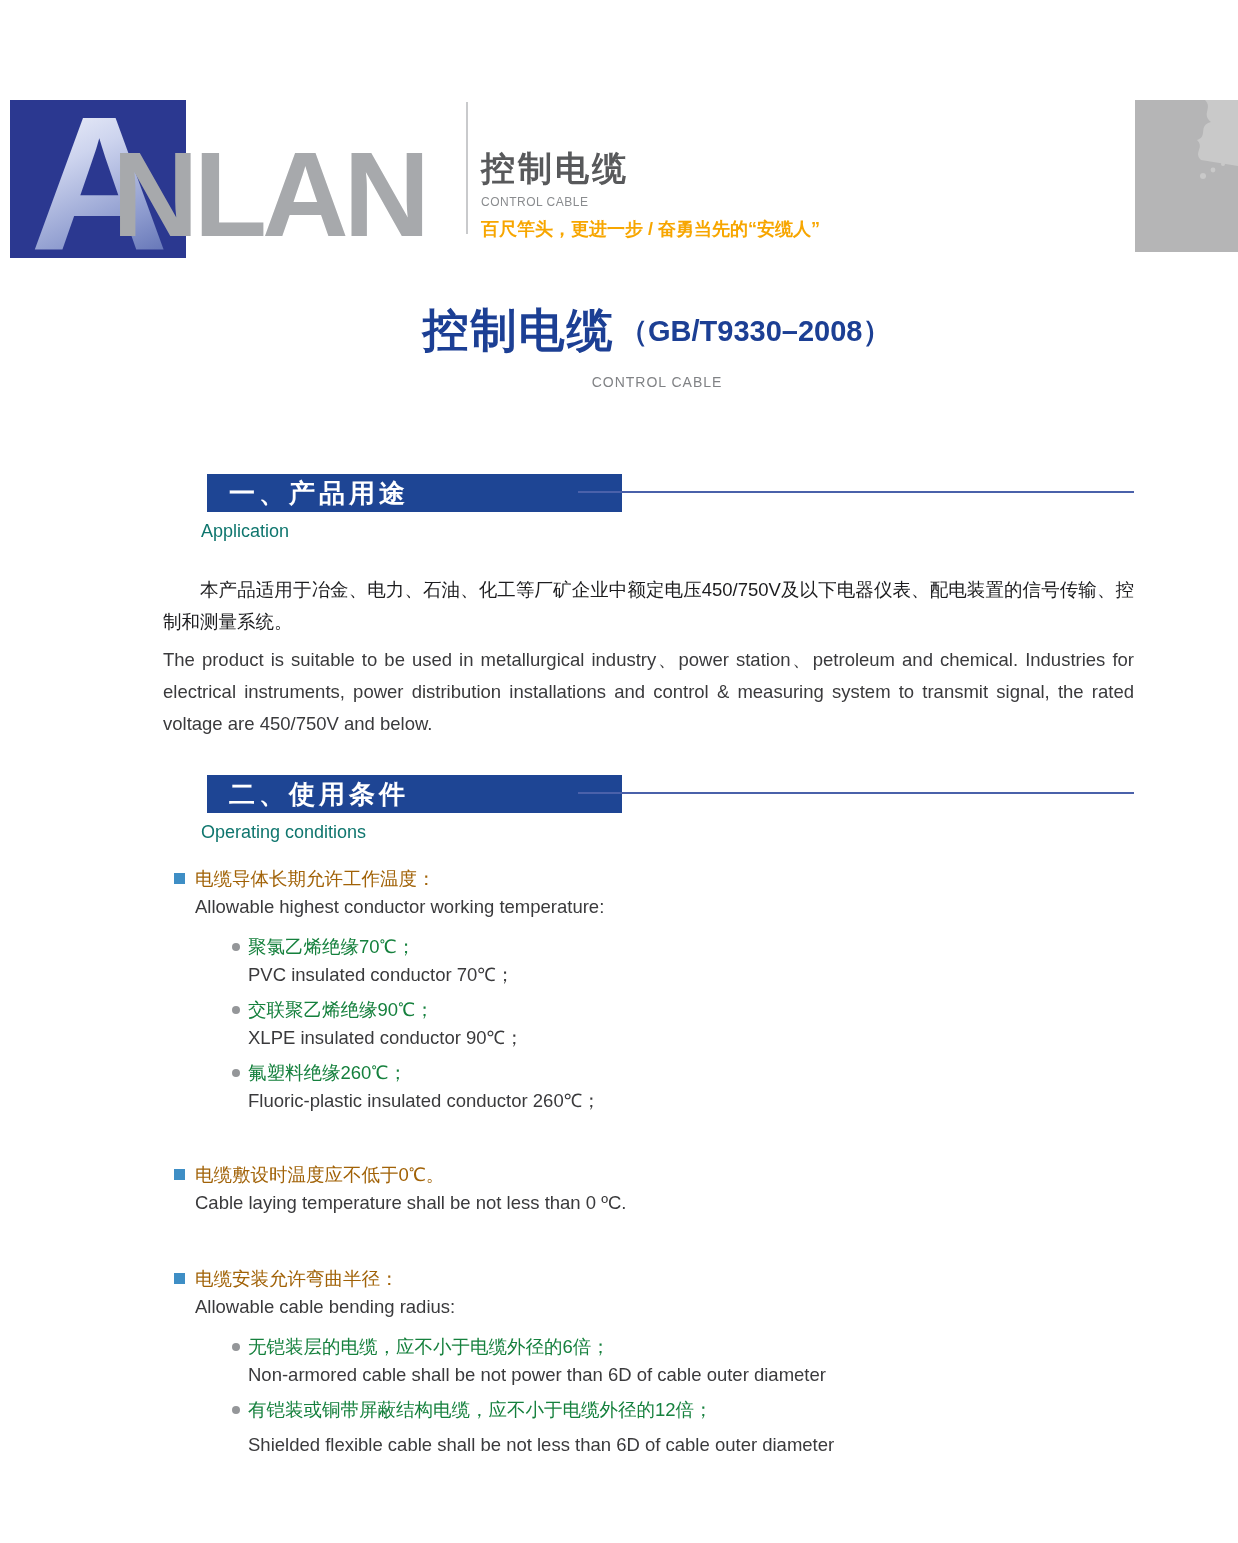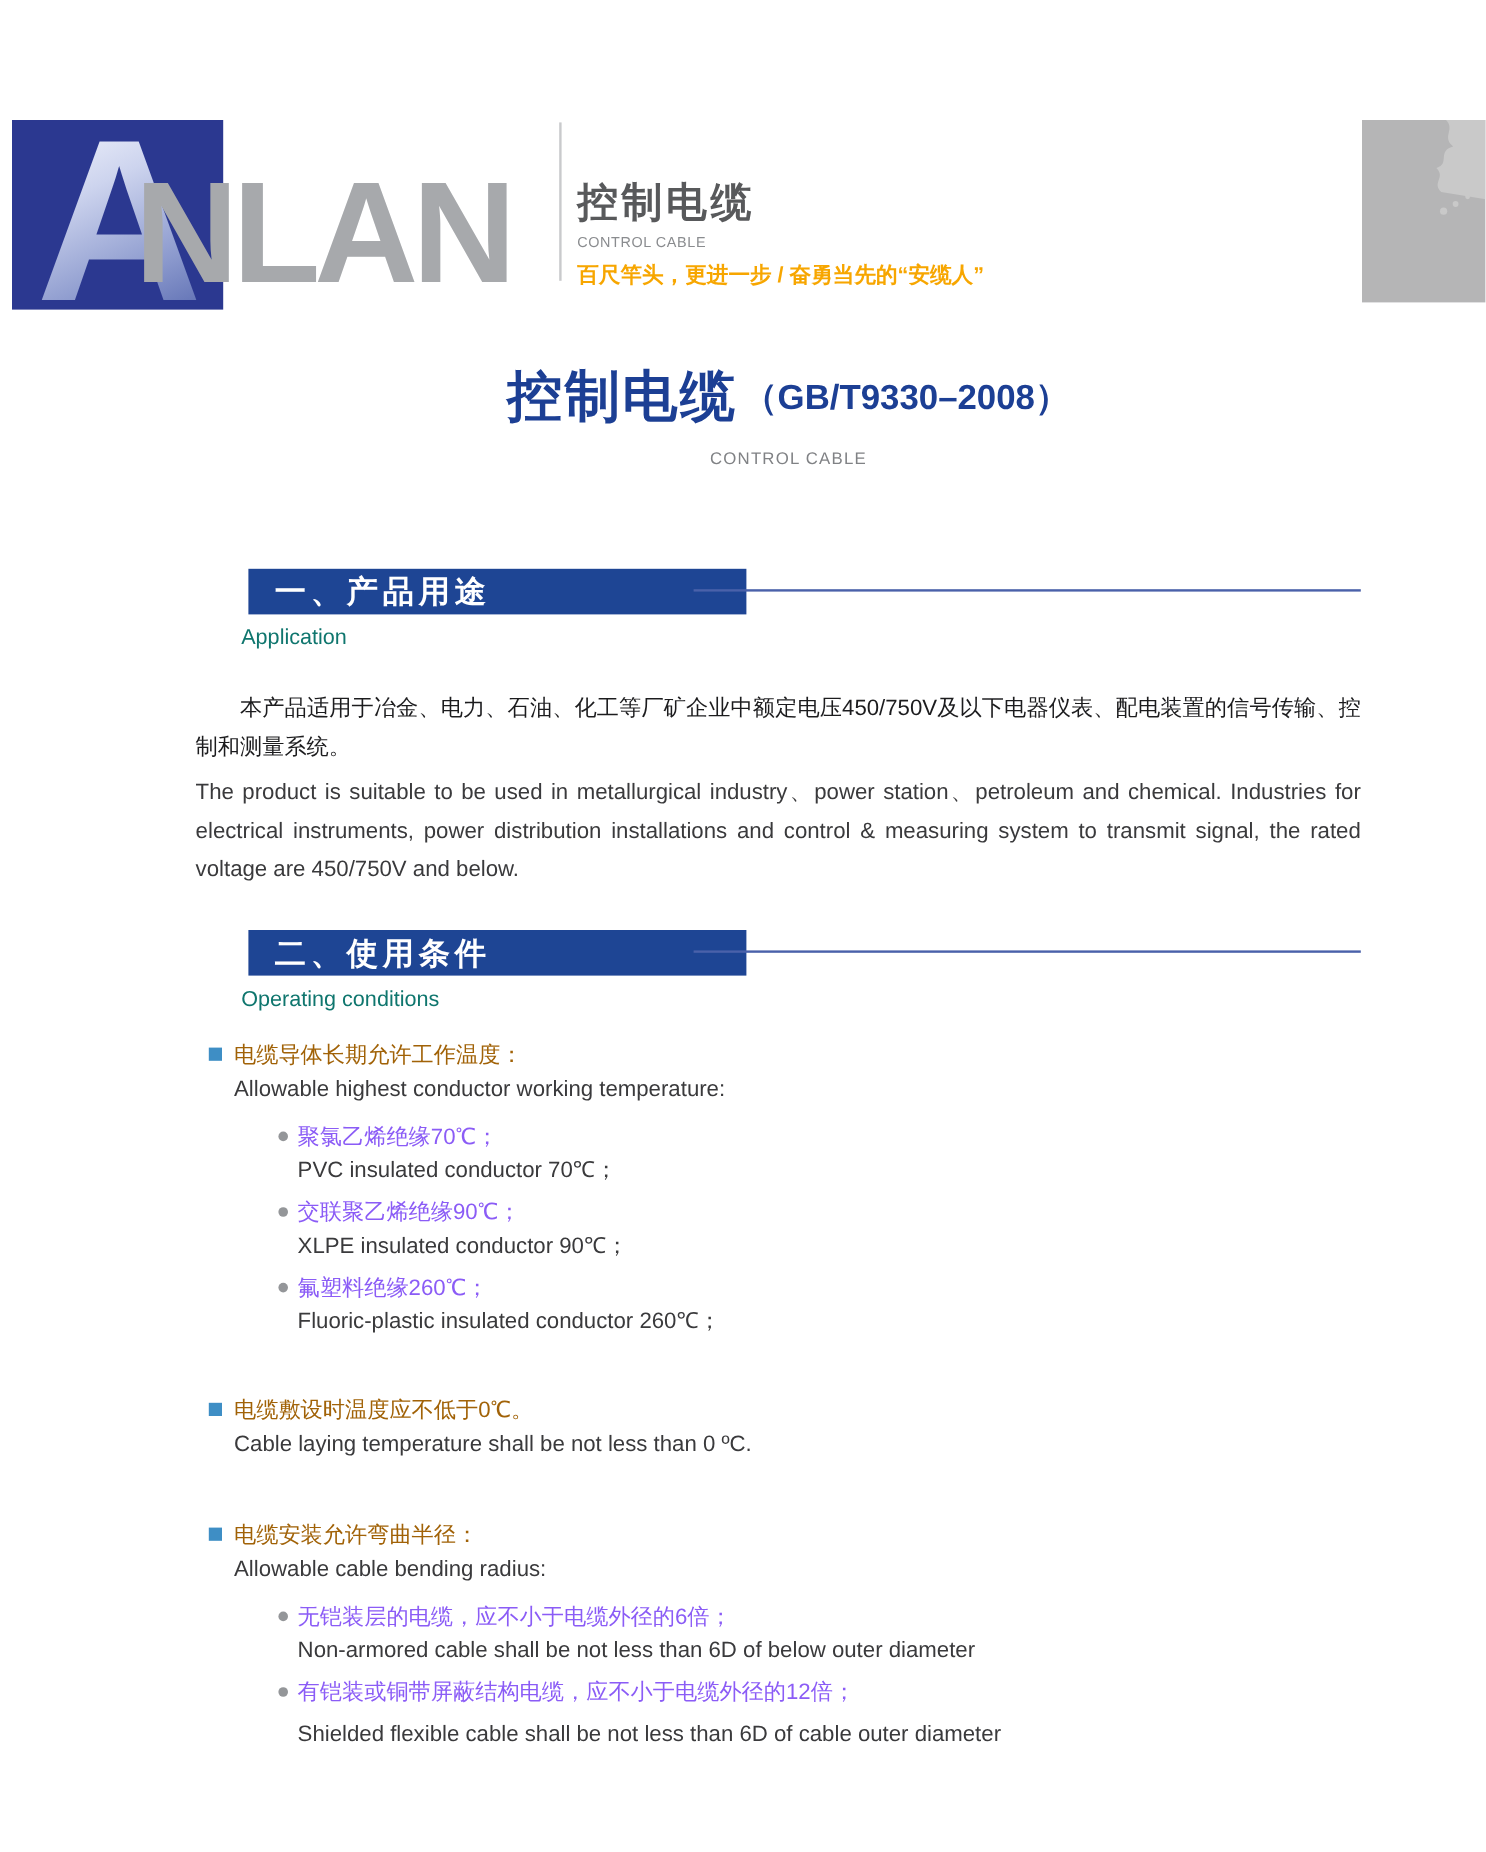--- a/index.html
+++ b/index.html
@@ -45,21 +45,21 @@
   
   .cond-list { margin-top:22px; }
   .group { margin-bottom:46px; }
   .group.g2 { margin-bottom:48px; }
   .group.g3 { margin-bottom:0; }
   .item-cn { display:flex; font-size:18.5px; line-height:28px; color:#a16207; }
   .sq { width:11px; height:11px; background:#3e8ec5; margin:8px 10px 0 11px; flex:none; }
   .item-en { margin-left:32px; font-size:18.5px; line-height:28px; color:#3a3a3c; }
   .sublist { margin:12px 0 0 69px; }
   .subitem { margin-bottom:7px; }
-  .sub-cn { display:flex; font-size:18.5px; line-height:28px; color:#8b5cf6; }
+  .sub-cn { display:flex; font-size:18.5px; line-height:28px; color:#15803d; }
   .dot { width:8px; height:8px; border-radius:50%; background:#949699; margin:10px 8px 0 0; flex:none; }
   .sub-en { margin-left:16px; font-size:18.5px; line-height:28px; color:#3a3a3c; }
 </style>
 </head>
 <body>
 
 <div class="logo-square">
   <span class="letter-a">A</span>
 </div>
 <div class="wordmark">NLAN</div>
@@ -156,21 +156,21 @@
         <span class="sq"></span>
         <span>电缆安装允许弯曲半径：</span>
       </div>
       <div class="item-en">Allowable cable bending radius:</div>
       <div class="sublist">
         <div class="subitem">
           <div class="sub-cn">
             <span class="dot"></span>
             <span>无铠装层的电缆，应不小于电缆外径的6倍；</span>
           </div>
-          <div class="sub-en">Non-armored cable shall be not less than 6D of below outer diameter</div>
+          <div class="sub-en">Non-armored cable shall be not power than 6D of cable outer diameter</div>
         </div>
         <div class="subitem">
           <div class="sub-cn">
             <span class="dot"></span>
             <span>有铠装或铜带屏蔽结构电缆，应不小于电缆外径的12倍；</span>
           </div>
         </div>
         <div class="subitem">
           <div class="sub-en">Shielded flexible cable shall be not less than 6D of cable outer diameter</div>
         </div>

